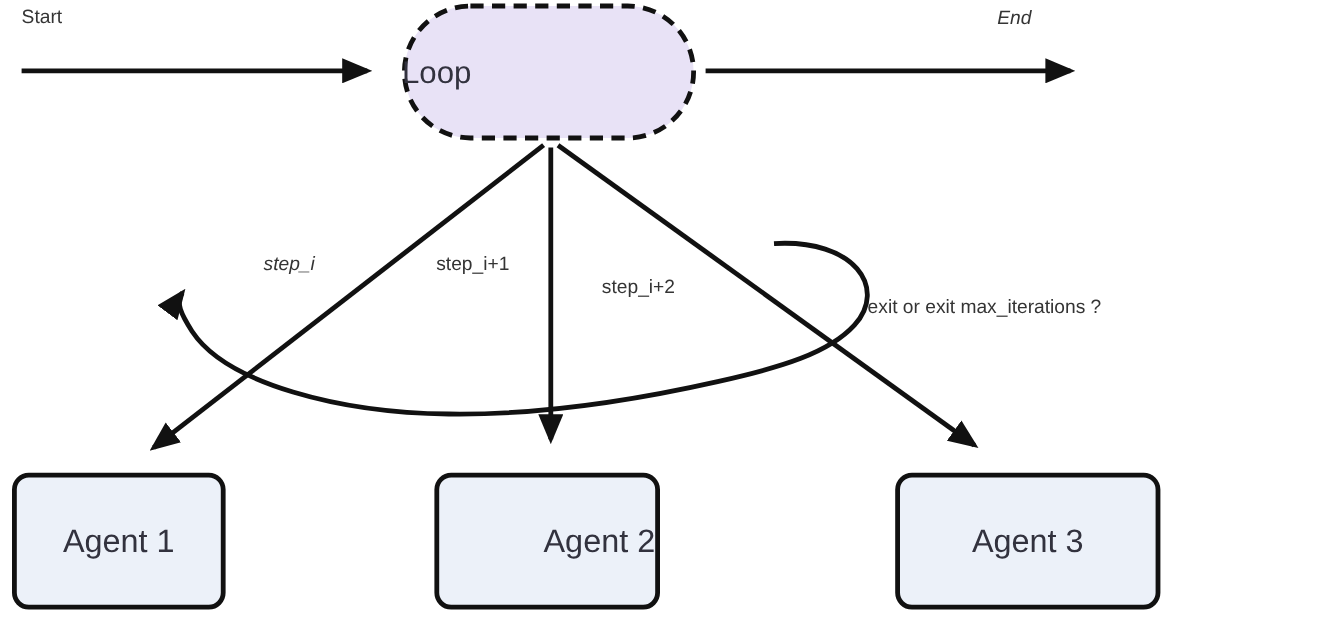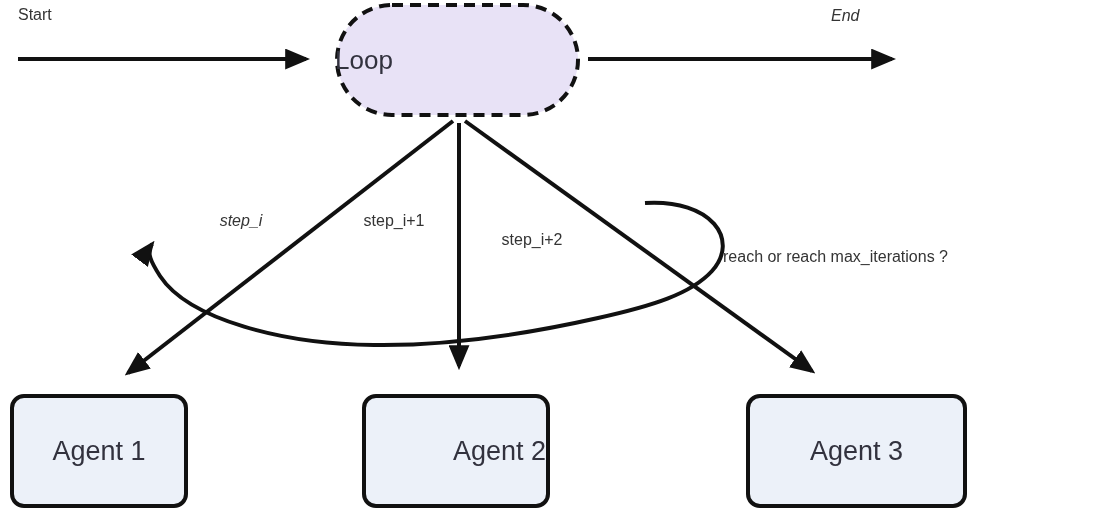--- a/index.html
+++ b/index.html
@@ -98,21 +98,21 @@
   <div class="label" style="left:18px; top:6px;">Start</div>
 
   <div class="label" style="left:831px; top:7px;font-style:italic;">End</div>
 
   <div class="label centered" style="left:241px; top:212px;font-style:italic;">step_i</div>
 
   <div class="label centered" style="left:394px; top:212px;">step_i+1</div>
 
   <div class="label centered" style="left:532px; top:212px;margin-top:19px;">step_i+2</div>
 
-  <div class="label" style="left:723px; top:248px;">reach or reach max_iterations ?</div>
+  <div class="label" style="left:723px; top:248px;">exit or exit max_iterations ?</div>
 
   <div class="agent-box agent-1">
     <span>Agent 1</span>
   </div>
   <div class="agent-box agent-2">
     <span>Agent 2</span>
   </div>
   <div class="agent-box agent-3">
     <span>Agent 3</span>
   </div>

